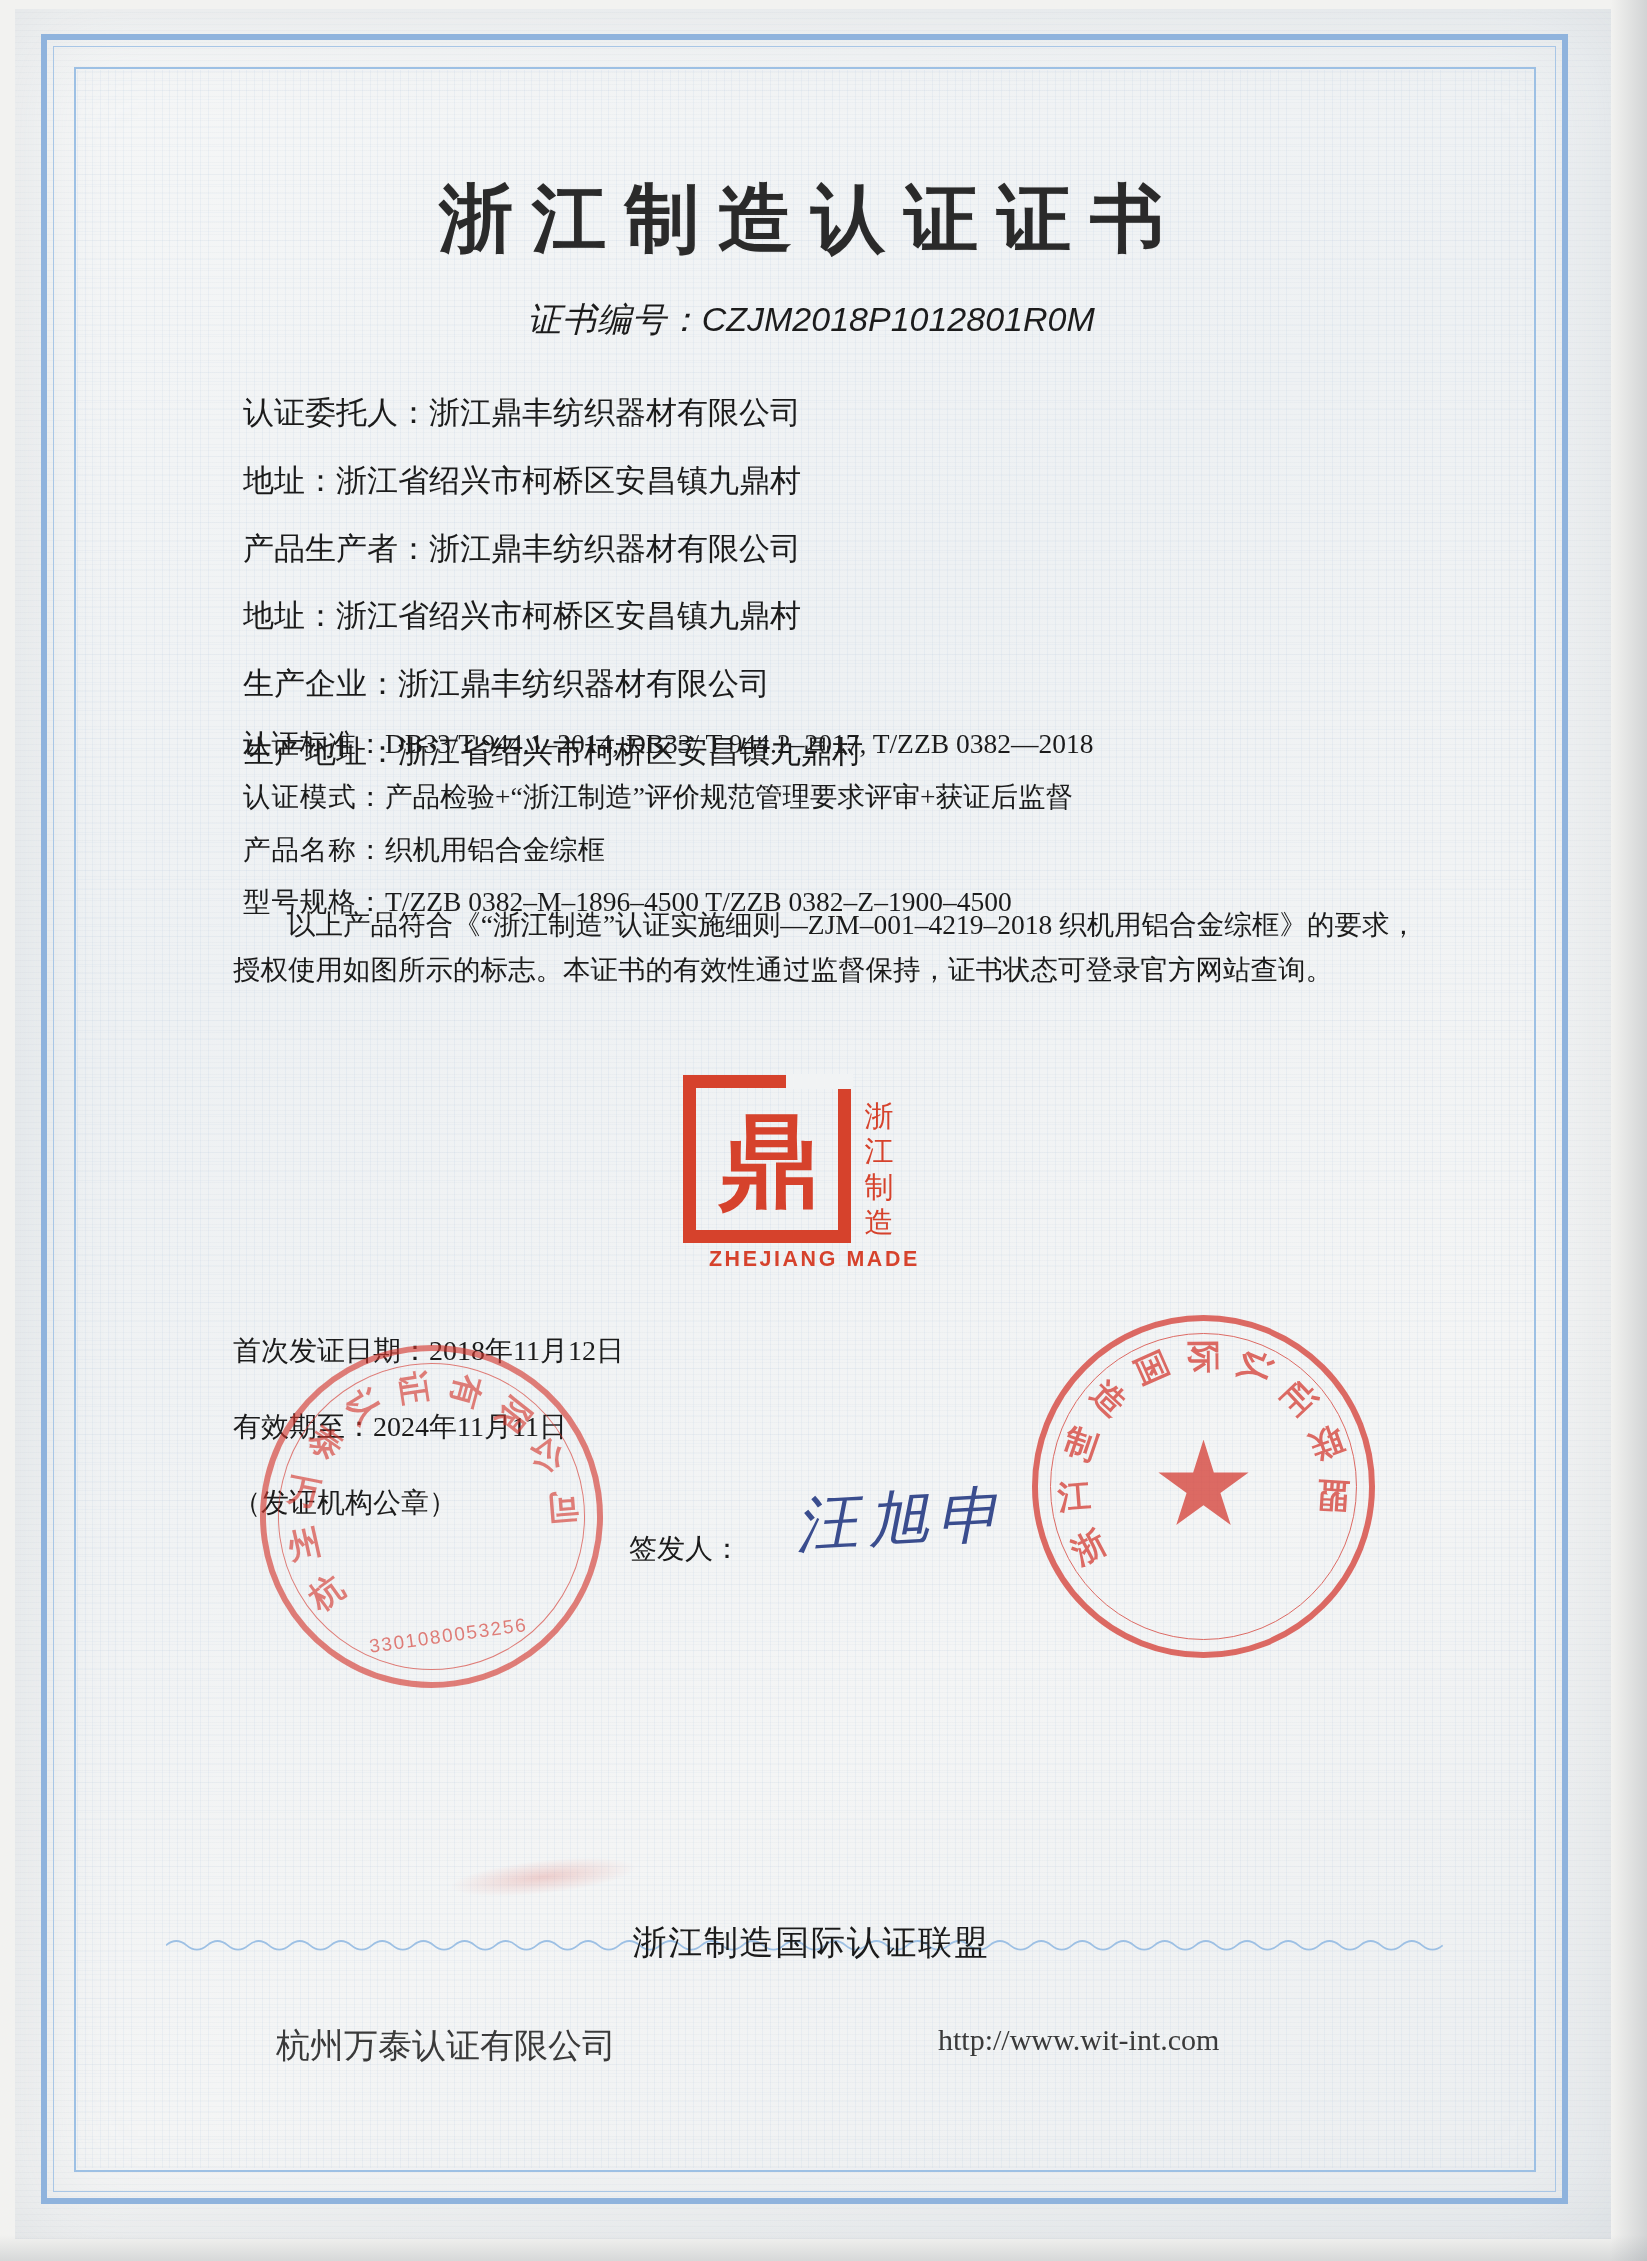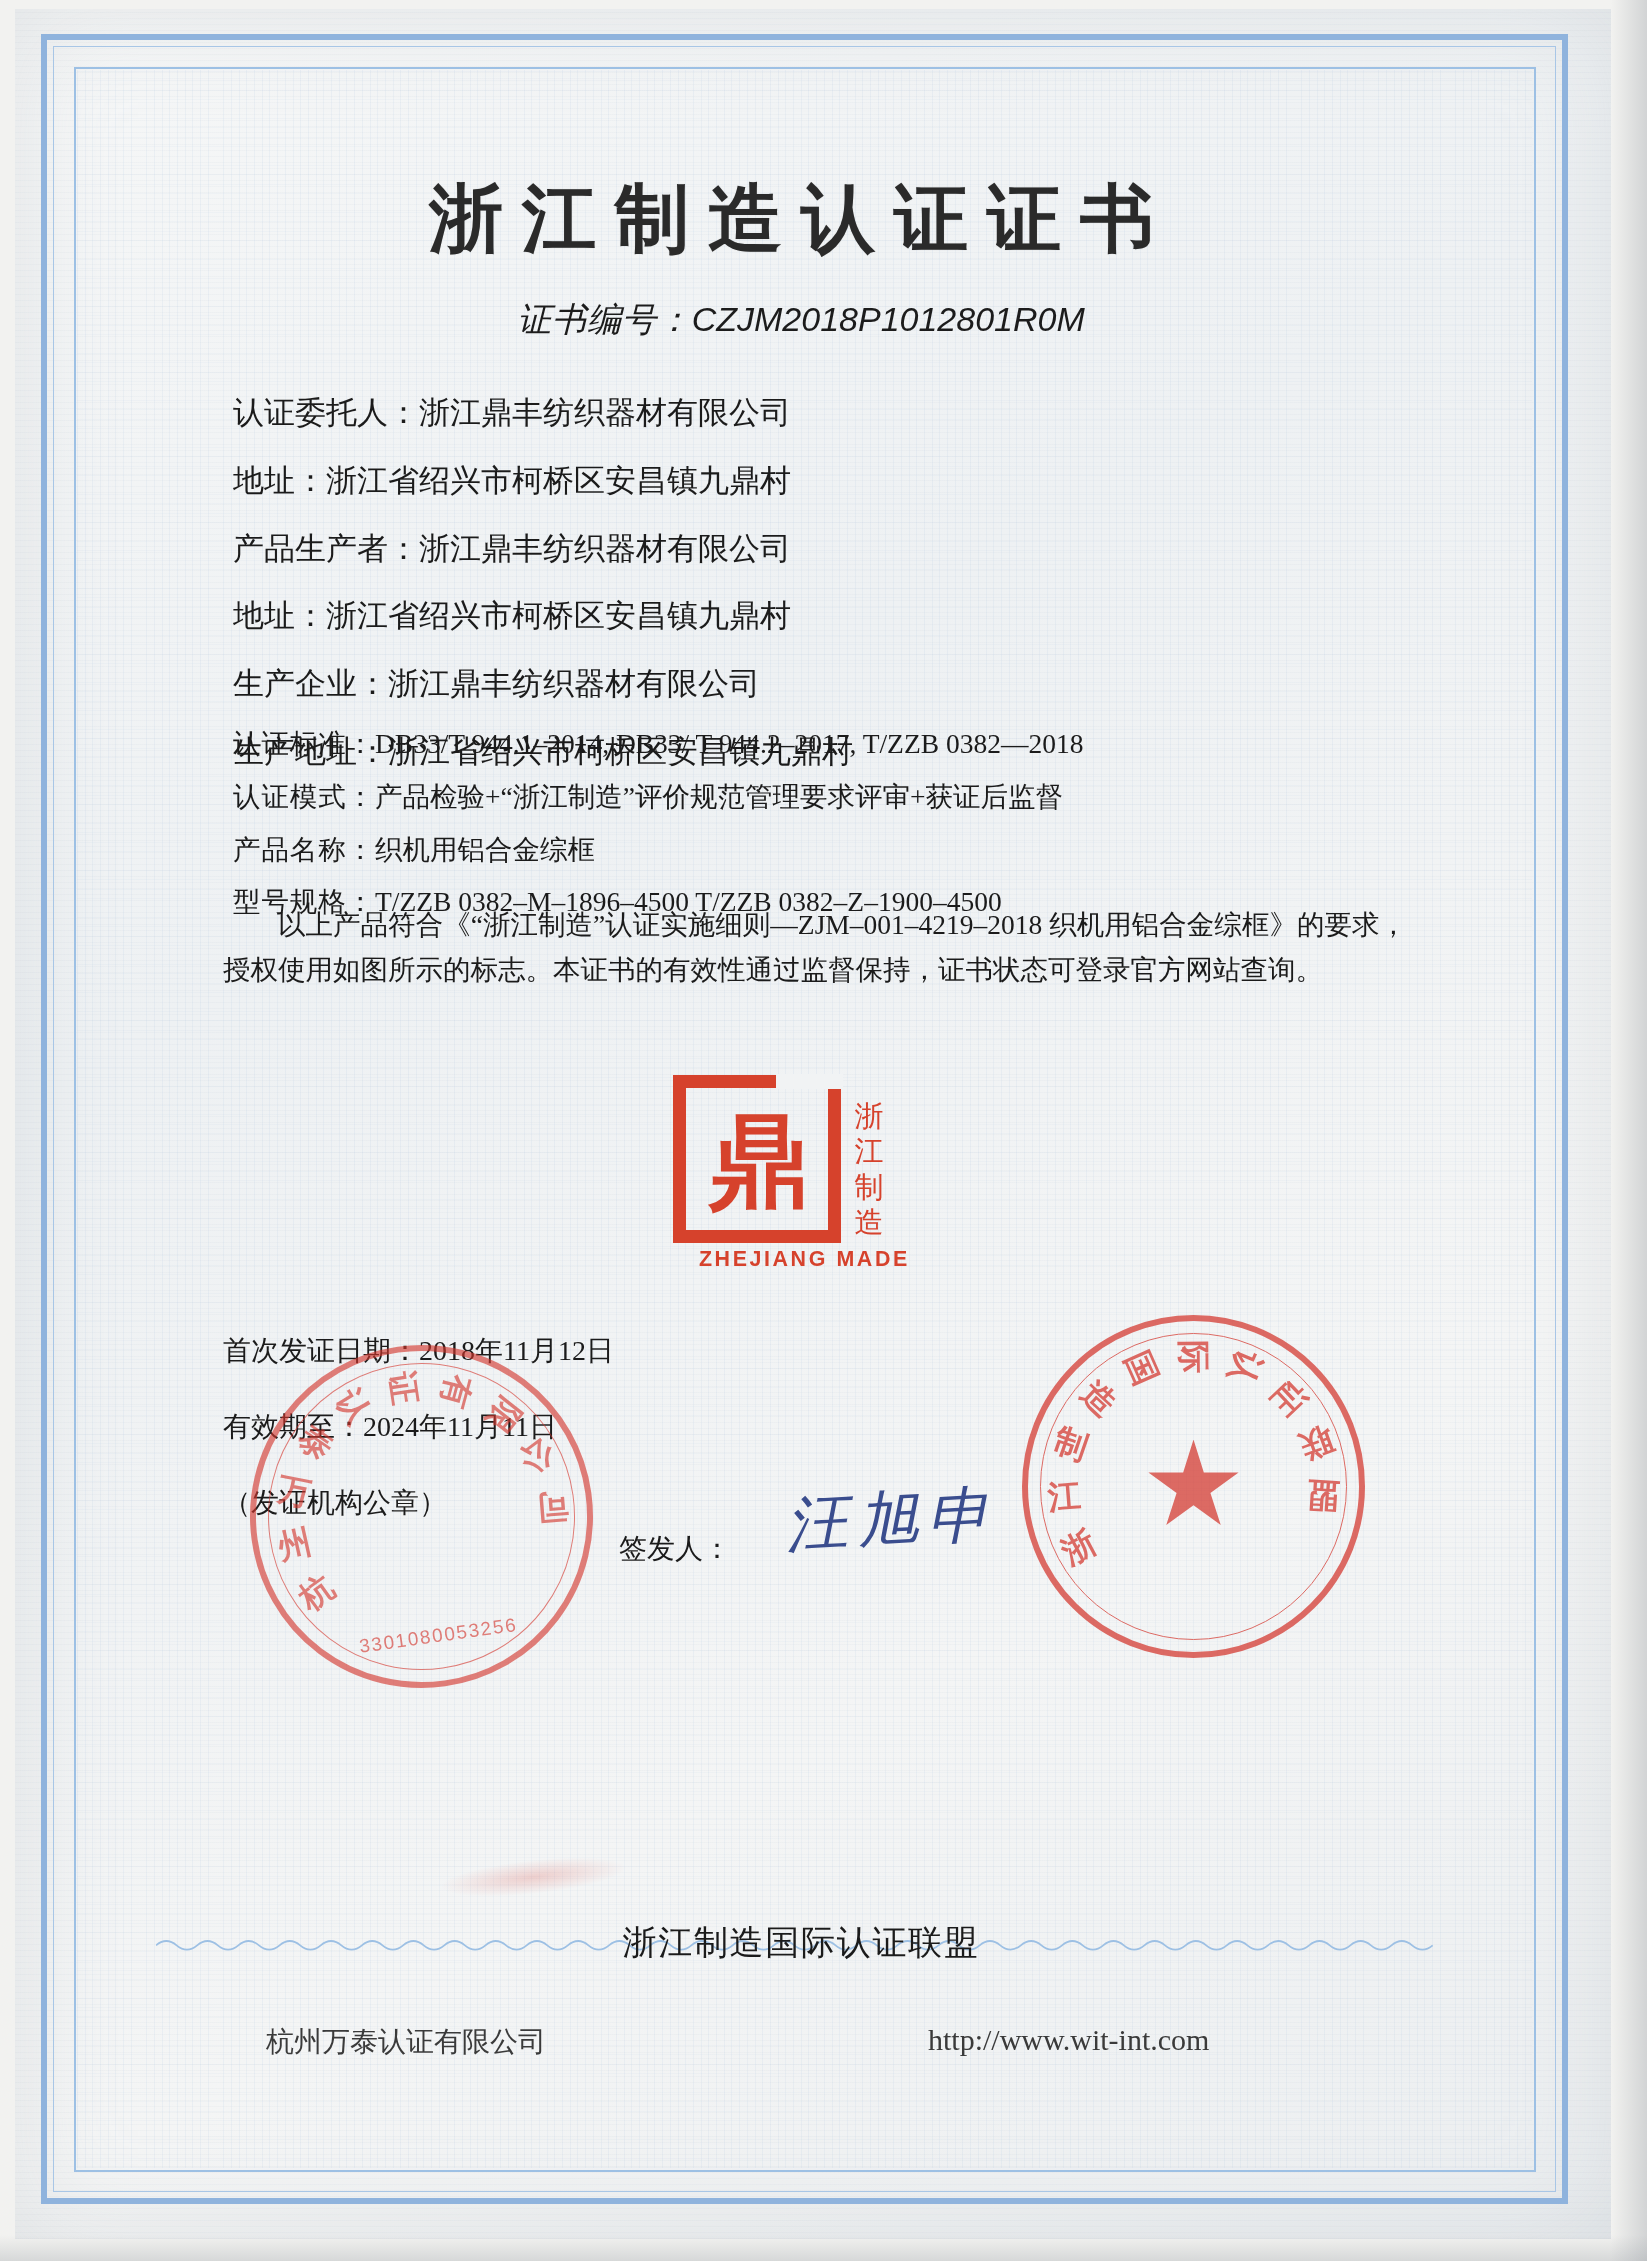--- a/index.html
+++ b/index.html
@@ -75,21 +75,21 @@
     background-image:
       repeating-linear-gradient(90deg, rgba(140,175,215,0.18) 0px, rgba(140,175,215,0.18) 0.9px, rgba(0,0,0,0) 0.9px, rgba(0,0,0,0) 7.7px),
       repeating-linear-gradient(0deg, rgba(140,175,215,0.10) 0px, rgba(140,175,215,0.10) 0.9px, rgba(0,0,0,0) 0.9px, rgba(0,0,0,0) 9.4px);
     opacity: 0.55;
     pointer-events: none;
   }
 
   
   .content {
     position: absolute;
-    left: 70px; top: 67px;
+    left: 80px; top: 67px;
     width: 1252px;
     height: 2105px;
   }
 
   .cert-title {
     position: absolute;
     top: 103px;
     left: 0; width: 1462px;
     text-align: center;
     font-family: "DejaVu Serif", serif;
@@ -331,21 +331,21 @@
     left: 0; width: 1462px;
     text-align: center;
     font-size: 34px;
     color: #1b1b1b;
     letter-spacing: 1.7px;
   }
   .footer-company {
     position: absolute;
     top: 1956px;
     left: 196px;
-    font-size: 28px;
+    font-size: 34px;
     color: #3a3a3a;
   }
   .footer-url {
     position: absolute;
     top: 1956px;
     left: 858px;
     font-size: 30px;
     color: #3a3a3a;
     font-family: "Liberation Serif", serif;
   }

